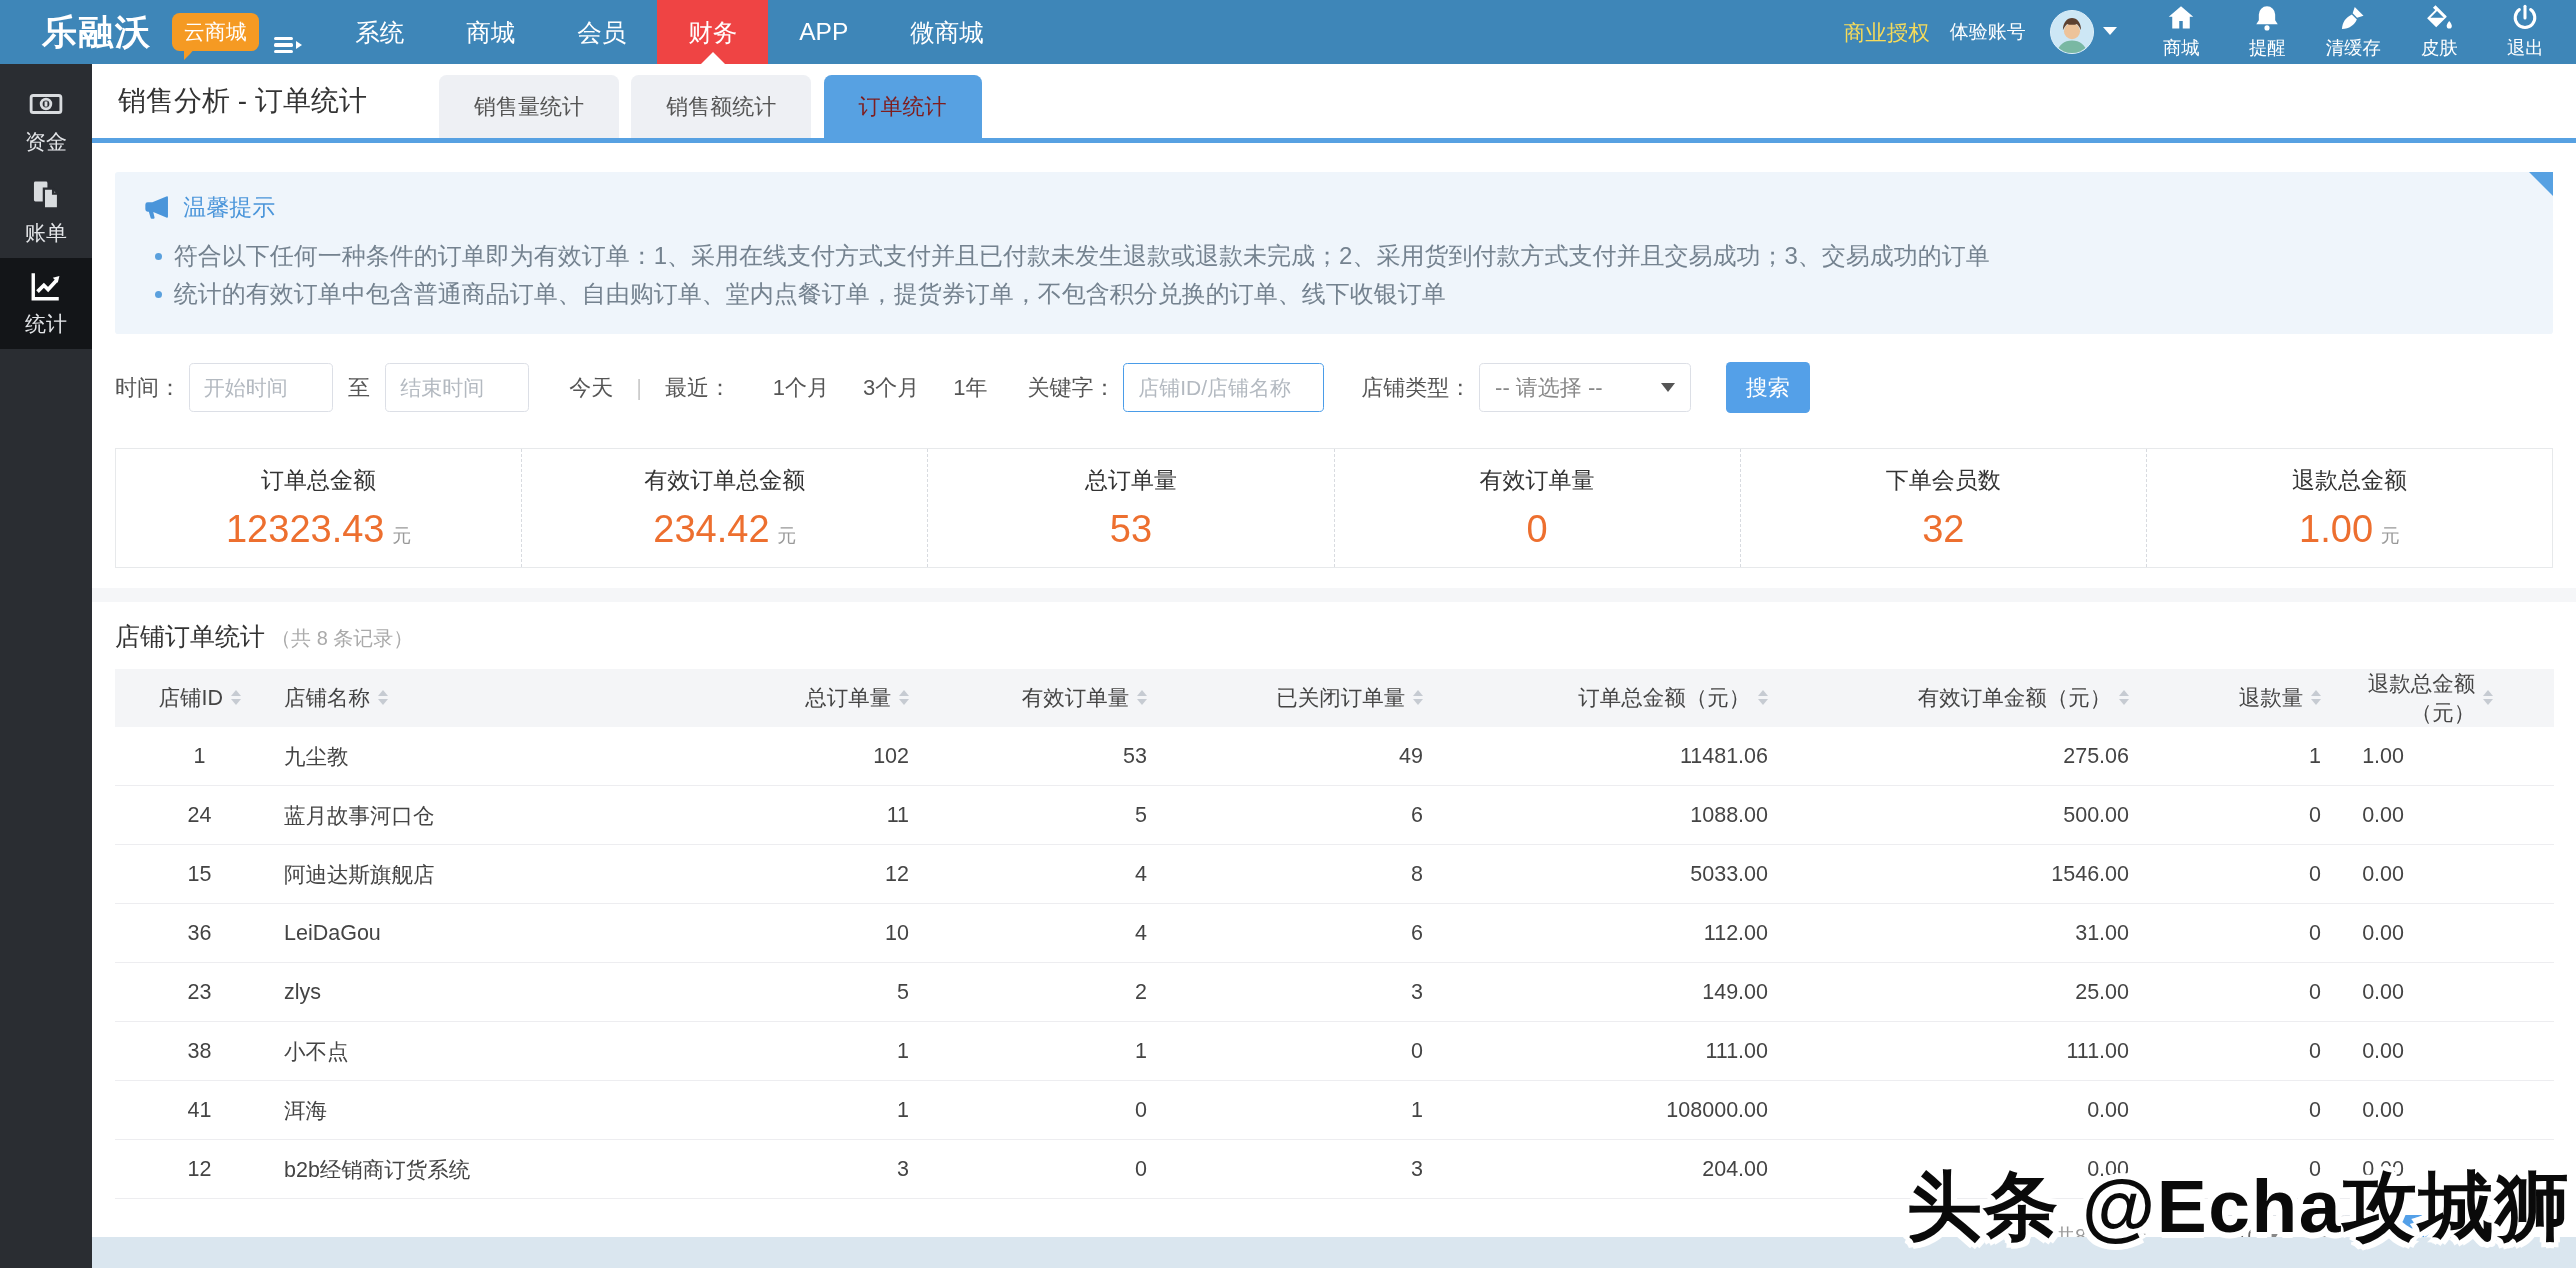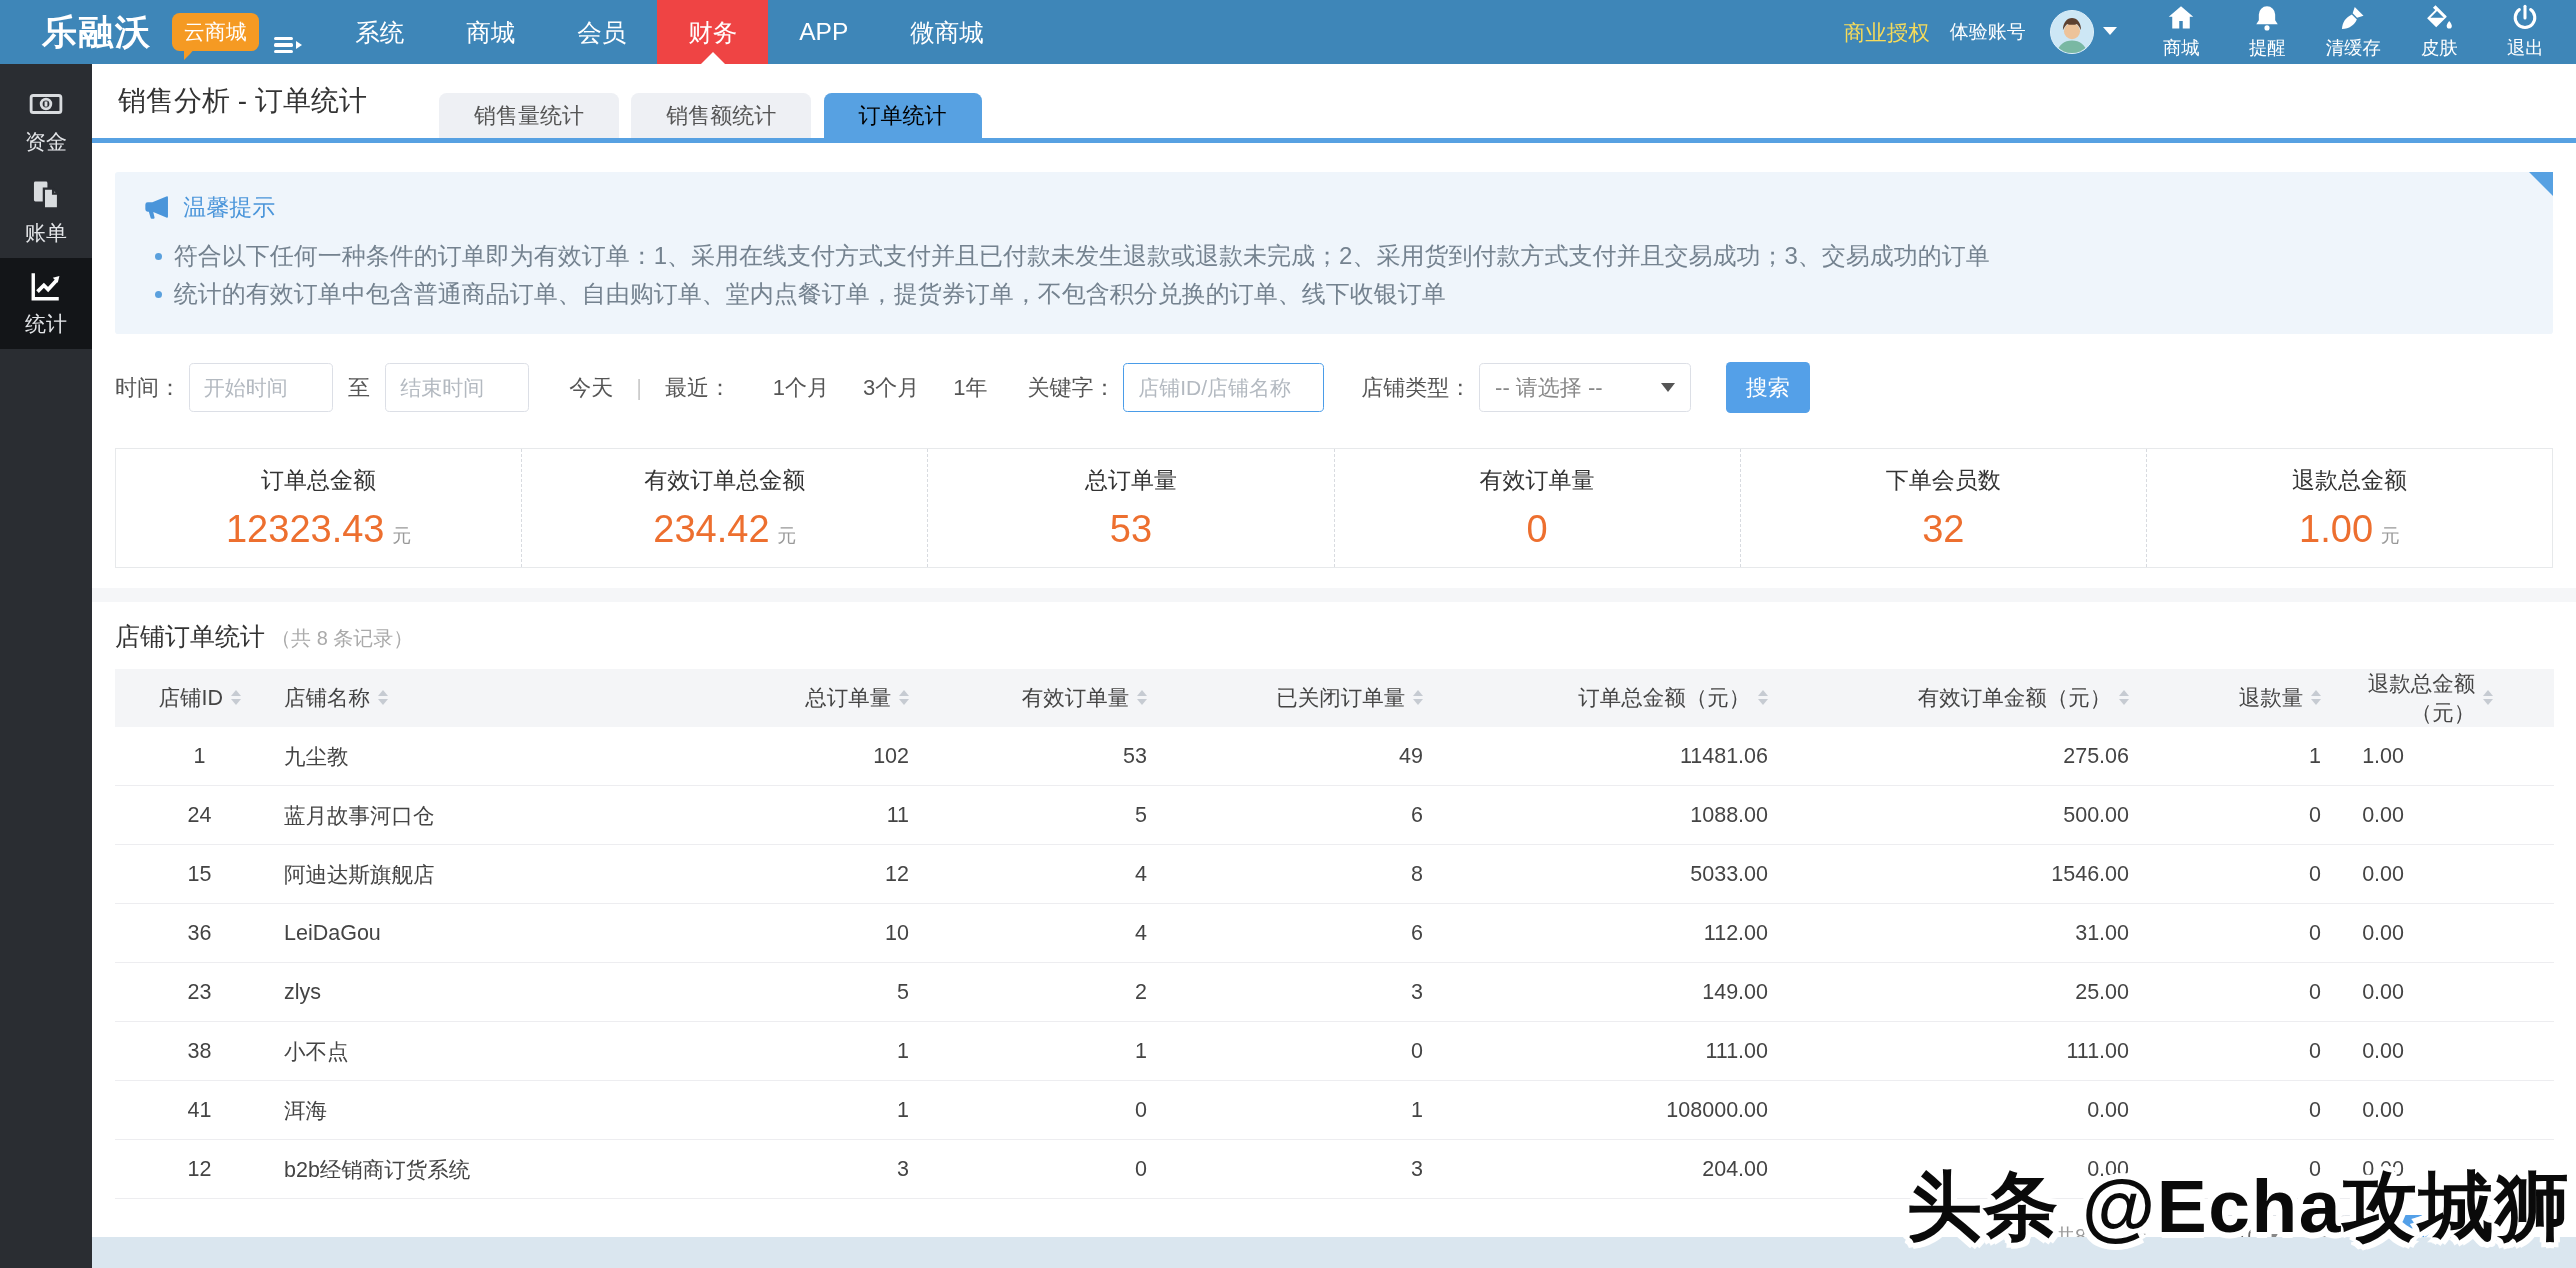--- a/index.html
+++ b/index.html
@@ -33,22 +33,22 @@
   .sidebar { position:absolute; left:0; top:52px; bottom:0; width:92px; background:#2a2d32; padding-top:24px; z-index:10; }
   .side-item { height:91px; display:flex; flex-direction:column; align-items:center; justify-content:center; gap:7.7px; color:#e3e5e8; font-size:21px; cursor:pointer; }
   .side-item.active { background:#131518; }
   .side-icon svg { width:34px; height:34px; display:block; }
 
   
   .main { position:absolute; left:92px; top:64px; right:0; bottom:0; background:#fff; }
   .page-header { height:74px; position:relative; display:flex; align-items:center; padding-left:26px; }
   .page-title { font-size:28px; color:#333; }
   .tabs { position:absolute; left:347px; bottom:0; display:flex; gap:12.3px; align-items:flex-end; }
-  .tab { height:45px; padding:0 35px; display:flex; align-items:center; font-size:22px; background:#eef0f4; color:#555; border-radius:7.7px 7.7px 0 0; cursor:pointer; }
-  .tab.active { background:#57a1e2; color:#000000;margin-top:24px; }
+  .tab { height:63px; padding:0 35px; display:flex; align-items:center; font-size:22px; background:#eef0f4; color:#555; border-radius:7.7px 7.7px 0 0; cursor:pointer; }
+  .tab.active { background:#57a1e2; color:#7f1d1d;margin-top:24px; }
   .blue-line { height:4.6px; background:#57a1e2; }
   .content { padding:0 23px; }
 
   
   .notice { margin-top:29px; background:#eff5fb; border-radius:3.1px; padding:20px 28px 21.5px; position:relative; }
   .notice-fold { position:absolute; top:0; right:0; width:0; height:0; border-top:24.5px solid #57a1e2; border-left:24.5px solid transparent; }
   .notice-title { display:flex; align-items:center; gap:12.3px; color:#4a95da; font-size:23px; }
   .notice-title svg { width:28px; height:28px; }
   .notice-list { list-style:none; margin:14px 0 0 7.7px; }
   .notice-list li { color:#74828f; font-size:24px; line-height:38px; padding-left:23px; position:relative; }

